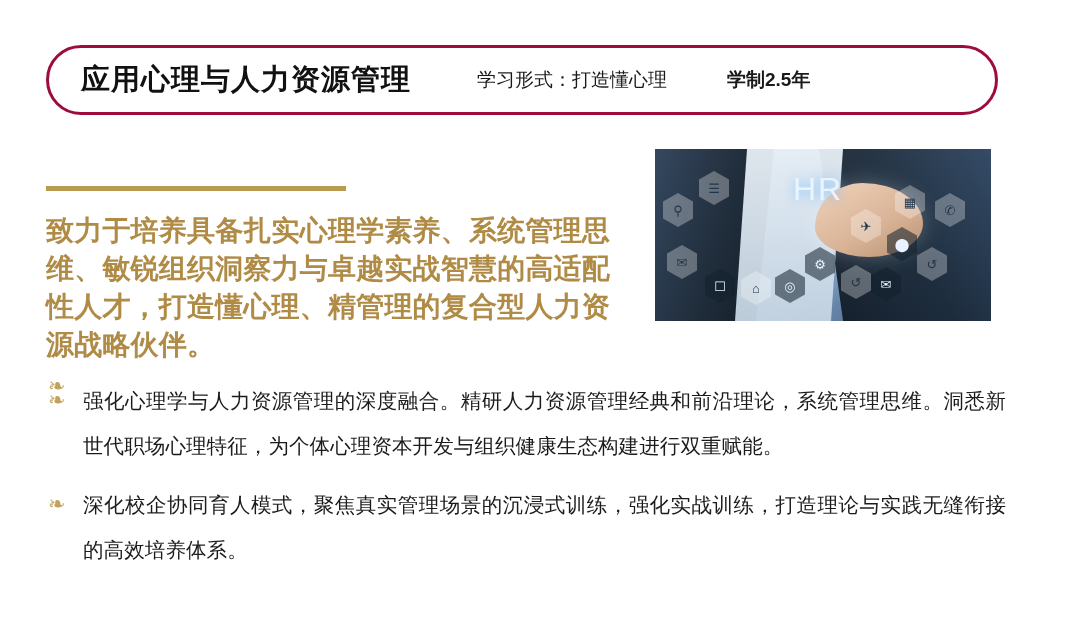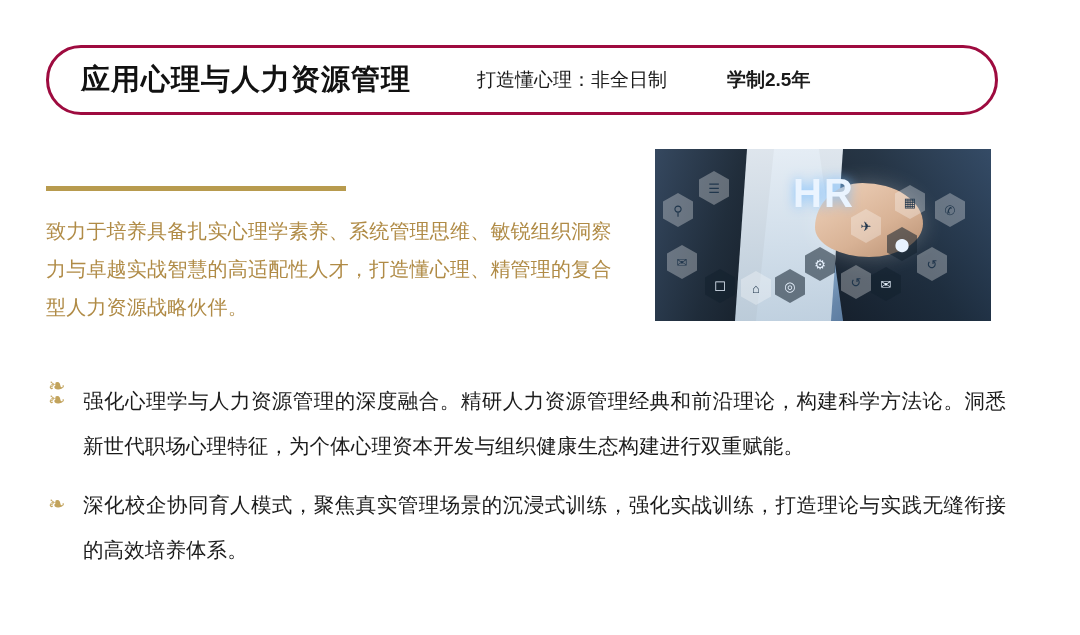--- a/index.html
+++ b/index.html
@@ -63,24 +63,24 @@
     top: 174px;
     width: 300px;
     height: 5px;
     background: #b89b4e;
   }
   .intro-text {
     position: absolute;
     left: 46px;
     top: 200px;
     width: 575px;
-    font-size: 20px;
+    font-size: 28px;
     line-height: 38px;
     color: #b08b46;
-    font-weight: normal;
+    font-weight: bold;
     letter-spacing: 0.2px;
   }
 
   
   .photo {
     position: absolute;
     left: 655px;
     top: 137px;
     width: 336px;
     height: 172px;
@@ -124,22 +124,22 @@
     width: 108px;
     height: 74px;
     border-radius: 44% 56% 50% 50% / 60% 55% 45% 40%;
     background: linear-gradient(150deg, #f0d3bc 0%, #d8b295 60%, #b78f72 100%);
     box-shadow: 0 0 22px rgba(255,255,255,.25);
   }
   .photo .hr-label {
     position: absolute;
     left: 138px;
     top: 22px;
-    font-size: 40px;
-    font-weight: bold;
+    font-size: 32px;
+    font-weight: normal;
     color: #eaf4ff;
     letter-spacing: 2px;
     text-shadow: 0 0 12px rgba(120,190,255,.95);
   }
   .photo .glow {
     position: absolute;
     left: 30px;
     top: 20px;
     width: 300px;
     height: 140px;
@@ -190,21 +190,21 @@
   }
 </style>
 </head>
 <body>
 
 <div class="page">
 
   <div class="header-capsule">
     <div class="header-title">应用心理与人力资源管理</div>
     <div class="header-meta">
-      <span class="meta-item">打造懂心理：非全日制</span>
+      <span class="meta-item">学习形式：打造懂心理</span>
       <span class="meta-item">学制2.5年</span>
     </div>
   </div>
 
   <div class="gold-rule"></div>
 
   <div class="intro-text">致力于培养具备扎实心理学素养、系统管理思维、敏锐组织洞察力与卓越实战智慧的高适配性人才，打造懂心理、精管理的复合型人力资源战略伙伴。</div>
 
   <div class="photo">
     <div class="glow"></div>
@@ -229,21 +229,21 @@
     <div class="hex" style="left:240px;top:36px;">▦</div>
     <div class="hex" style="left:280px;top:44px;">✆</div>
   </div>
 
   <div class="bullets">
     <div class="bullet">
       <span class="marker">❧</span>
     </div>
     <div class="bullet">
       <span class="marker">❧</span>
-      <span>强化心理学与人力资源管理的深度融合。精研人力资源管理经典和前沿理论，构建科学方法论。洞悉新世代职场心理特征，为个体心理资本开发与组织健康生态构建进行双重赋能。</span>
+      <span>强化心理学与人力资源管理的深度融合。精研人力资源管理经典和前沿理论，系统管理思维。洞悉新世代职场心理特征，为个体心理资本开发与组织健康生态构建进行双重赋能。</span>
     </div>
     <div class="bullet">
       <span class="marker">❧</span>
       <span>深化校企协同育人模式，聚焦真实管理场景的沉浸式训练，强化实战训练，打造理论与实践无缝衔接的高效培养体系。</span>
     </div>
   </div>
 
 </div>
 
 </body></html>

